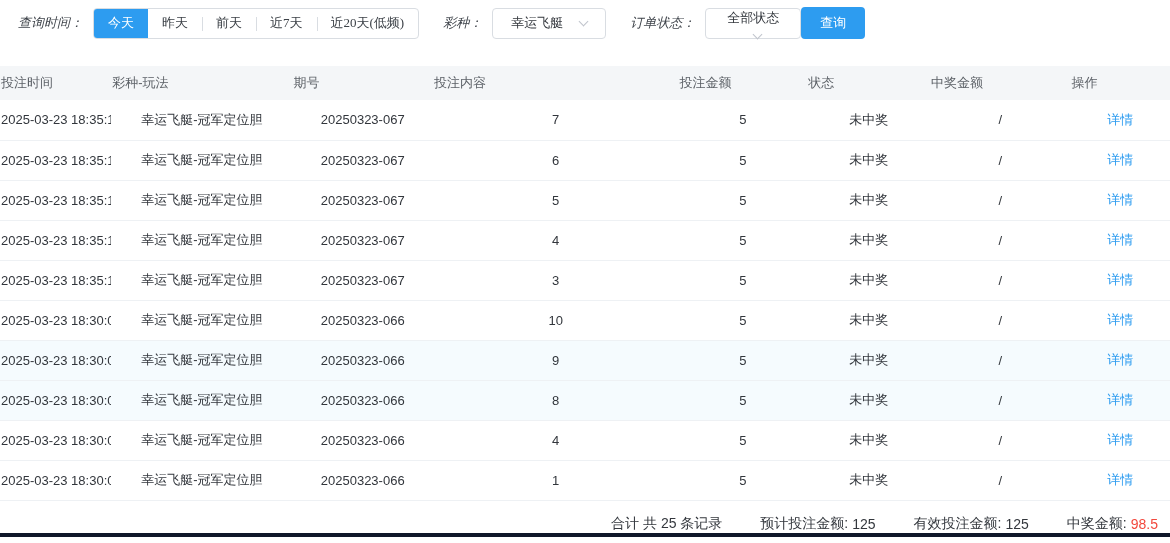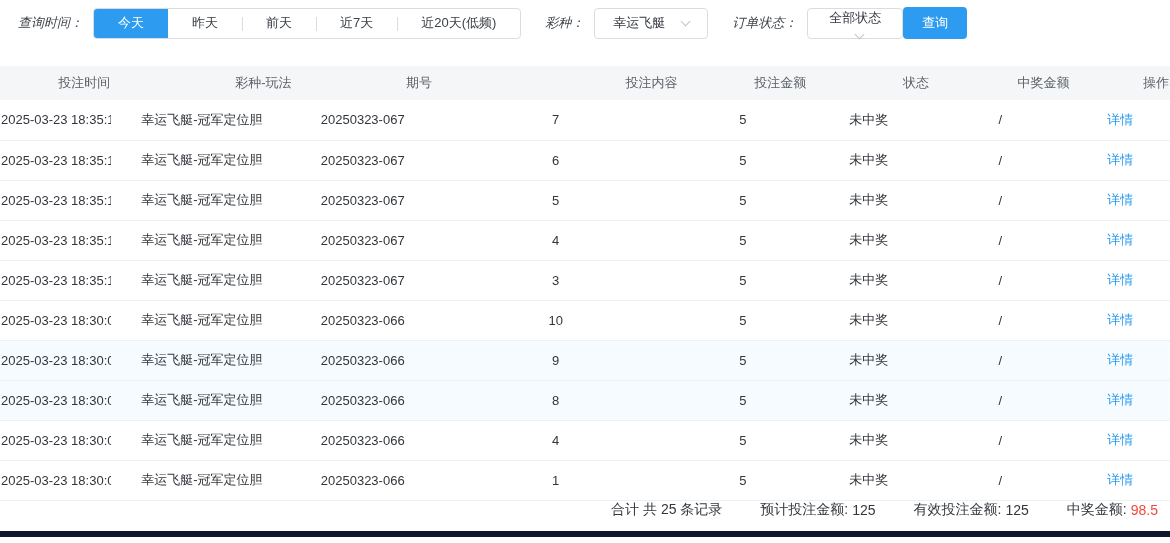--- a/index.html
+++ b/index.html
@@ -9,48 +9,48 @@
     width:1170px; height:543px; overflow:hidden; background:#fff;
     font-family:"Liberation Sans", sans-serif; -webkit-font-smoothing:antialiased;
   }
   
   .topbar { height:46px; display:flex; align-items:center; padding-left:18px;
             font-size:13px; color:#3f444b; }
   .lbl { white-space:nowrap;font-style:italic; }
   .lbl-ml { margin-left:24px; }
   .seg { display:flex; align-items:stretch; height:31px; margin-left:10px;
          border:1px solid #d9dde2; border-radius:4px; overflow:hidden; background:#fff; }
-  .seg-item { display:flex; align-items:center; padding:0 24px; cursor:pointer;
-              position:relative; color:#3c4147; white-space:nowrap; }
+  .seg-item { display:flex; align-items:center; padding:0 14px; cursor:pointer;
+              position:relative; color:#3c4147; white-space:nowrap;font-family:Liberation Serif, serif; }
   .seg-item.active { background:var(--accent); color:#fff; }
   .seg-item:not(.active) + .seg-item:not(.active)::before {
     content:""; position:absolute; left:0; top:8px; width:1px; height:14px; background:#d9dde2; }
   .select { height:31px; border:1px solid #d9dde2; border-radius:4px; background:#fff;
             display:flex; align-items:center; justify-content:space-between;
             padding:0 18px; margin-left:10px; cursor:pointer; color:#33373d; }
   .select.w-lottery { width:114px; }
   .select.w-status  { width:96px;flex-direction:column;  }
   .chev { width:7px; height:7px; border-right:1.4px solid #c0c4cc; border-bottom:1.4px solid #c0c4cc;
           transform:rotate(45deg); margin-left:8px; margin-top:-3px; flex:0 0 auto; }
   .btn-search { width:64px; height:32px; background:var(--accent);
                 color:#fff; border:none; border-radius:4px; font-size:13px; cursor:pointer;
                 font-family:inherit; }
   
   table { width:100%; border-collapse:collapse; table-layout:fixed;
           margin-top:20px; font-size:13px; }
   thead th { height:34px; background:#f4f6f8; color:#5c6167; font-weight:normal;
-             text-align:right; white-space:nowrap; }
+             text-align:left; white-space:nowrap; }
   tbody td { height:40px; text-align:center; color:#32363c; white-space:nowrap;
              overflow:hidden; border-bottom:1px solid #eef1f4; background:#fff; }
   tbody tr.hl td { background:var(--hl); }
   a.detail { color:var(--accent); text-decoration:none; cursor:pointer; }
   
-  .footer { height:36px; display:flex; align-items:flex-start; justify-content:flex-end;
+  .footer { height:36px; display:flex; align-items:flex-end; justify-content:flex-end;
             gap:38px; padding-right:12px; font-size:14px; color:#33373d;
-            border-bottom:6px solid #0f172a; }
+            border-bottom:4px solid #0f172a; }
   .pair { display:flex; align-items:center; gap:4px; white-space:nowrap; }
   .red { color:var(--red); }
 </style>
 </head>
 <body>
 
 <div class="topbar">
   <span class="lbl">查询时间：</span>
   <div class="seg">
       <div class="seg-item active">今天</div>

